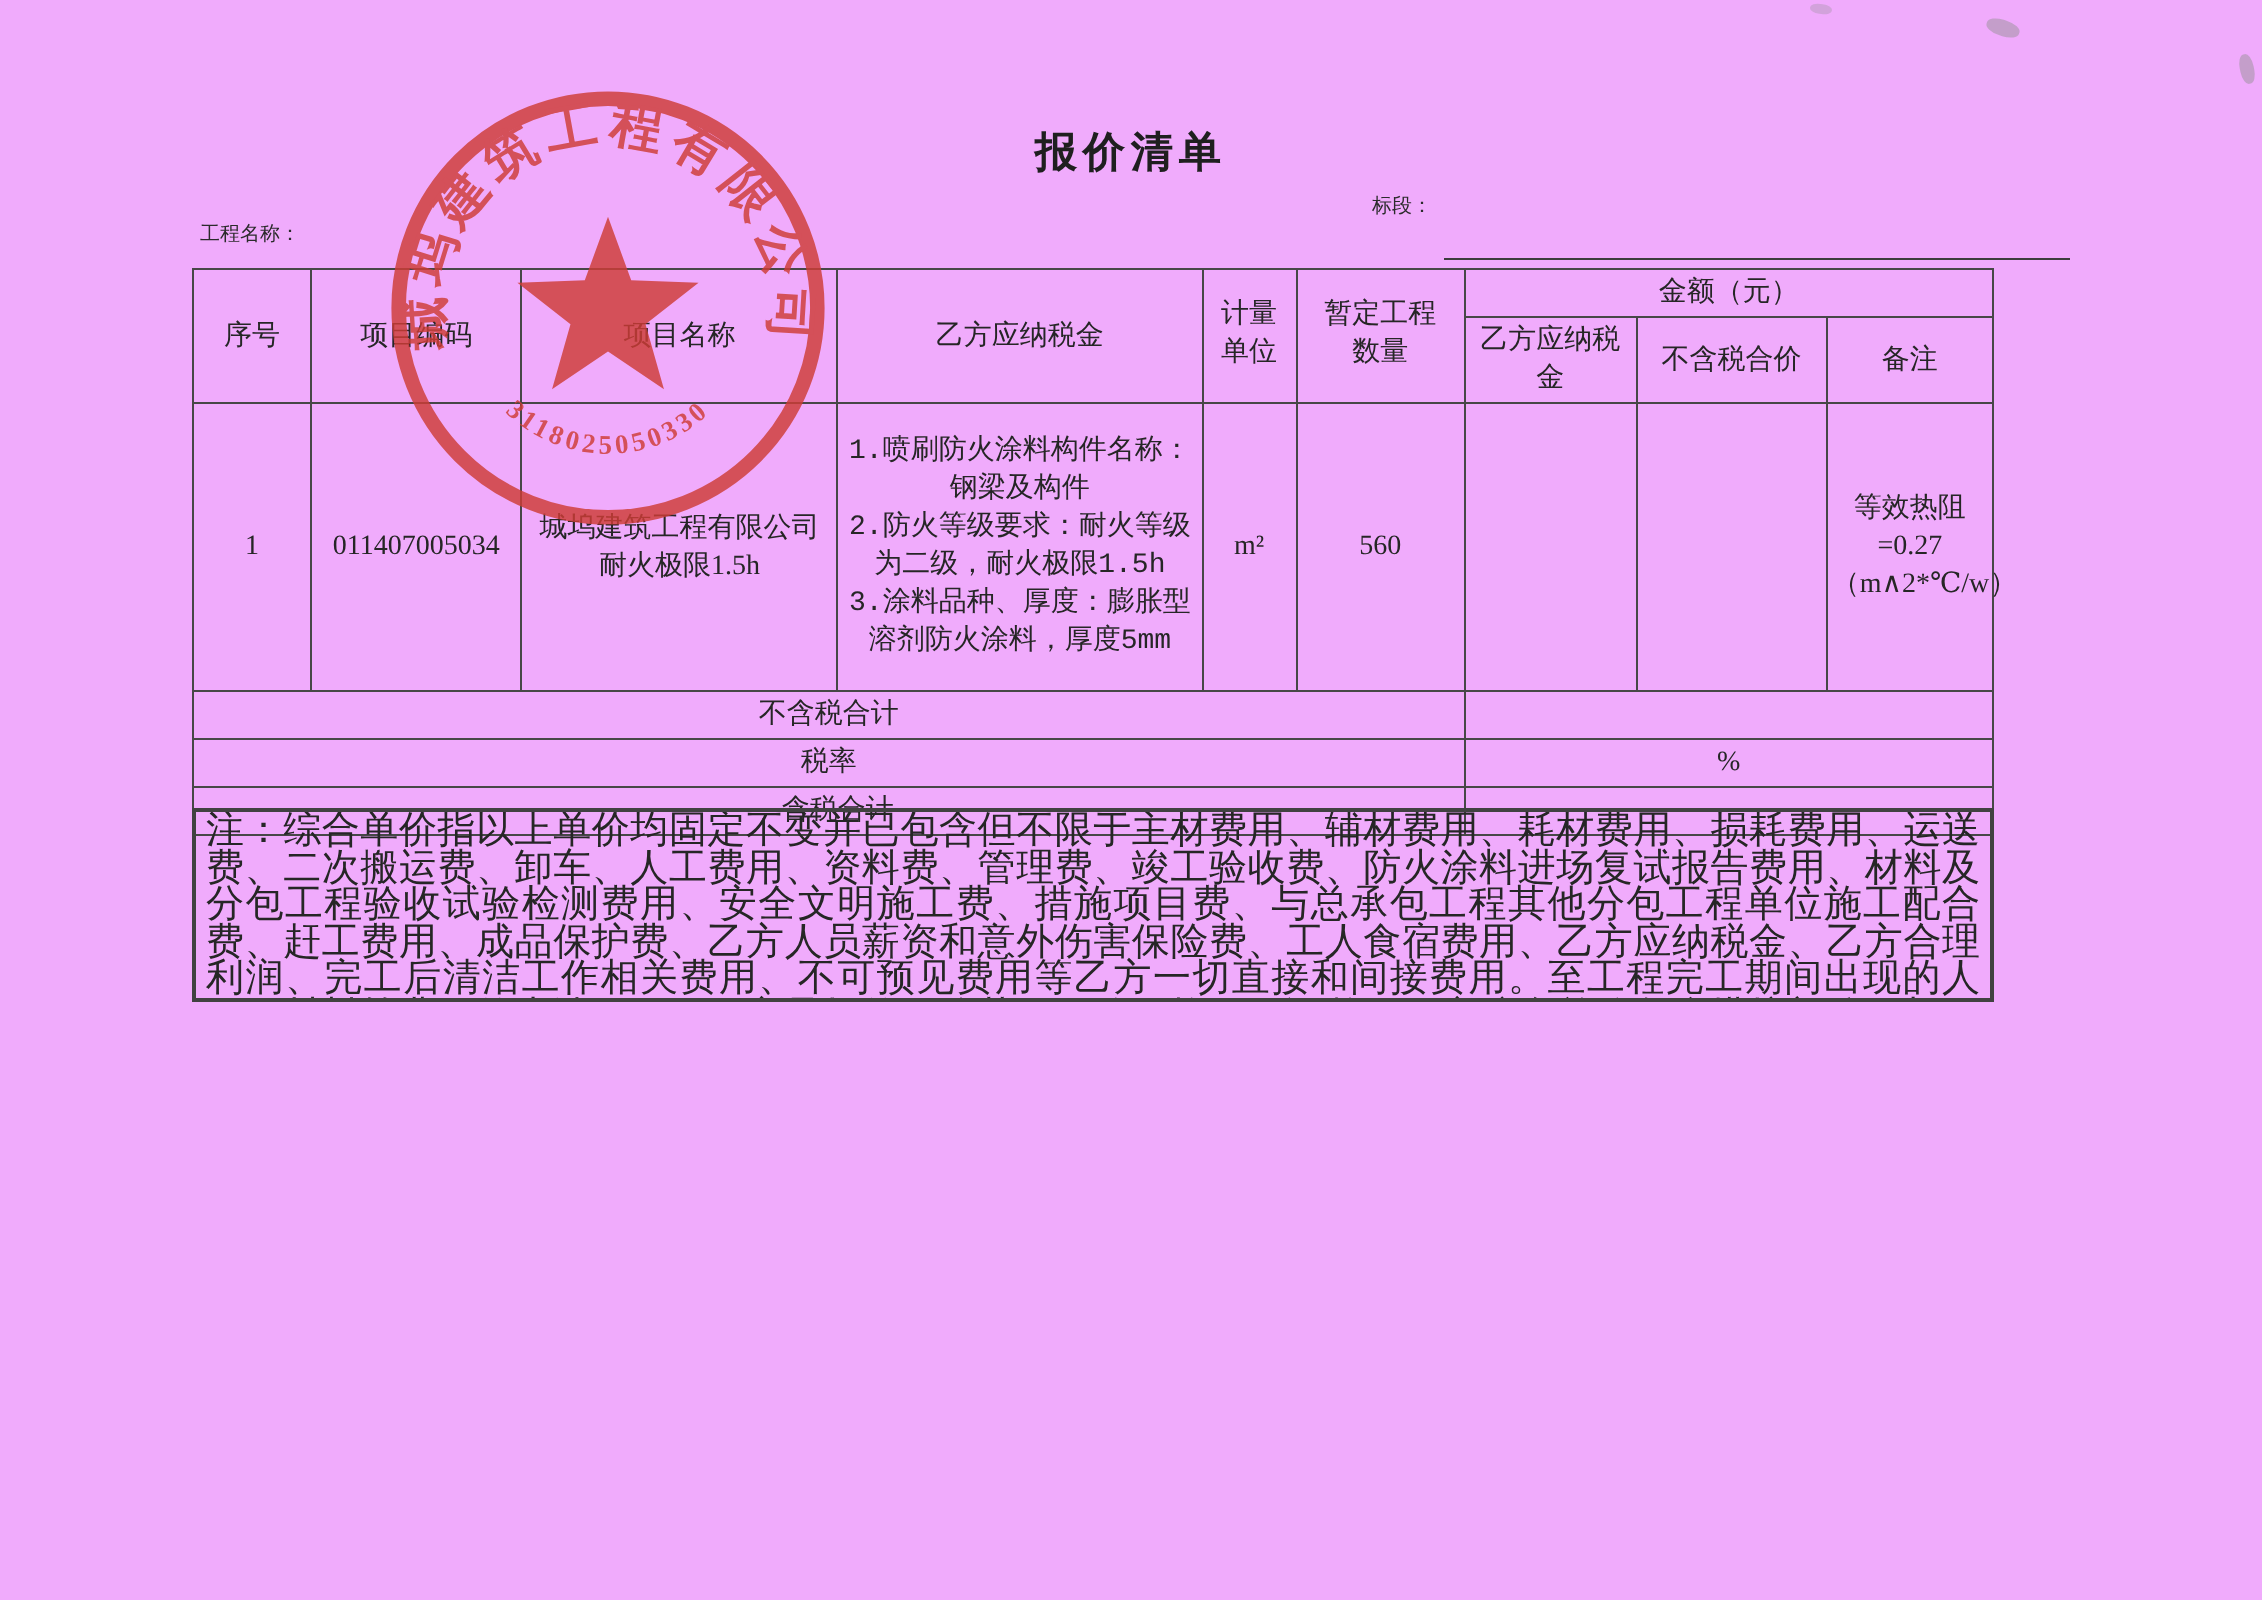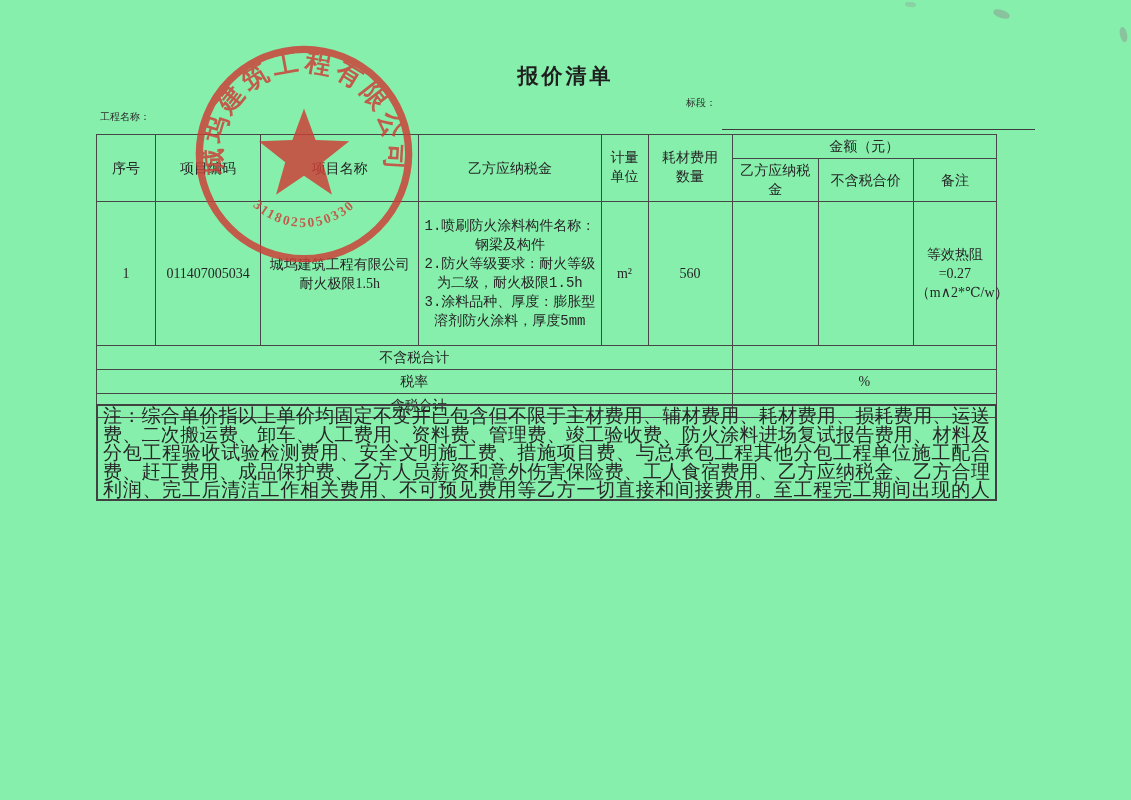--- a/index.html
+++ b/index.html
@@ -1,20 +1,20 @@
 <!DOCTYPE html>
 <html><head>
 <meta charset="utf-8">
 <style>
   * { margin:0; padding:0; box-sizing:border-box; }
   html,body { background:#e8e8e8; }
   .page {
     position:relative;
     width:1131px; height:800px;
-    background:#86efac;
+    background:#f0abfc;
     overflow:hidden;
     font-family:"Liberation Serif","DejaVu Serif",serif;
     color:#262626;
   }
   .title {
     position:absolute; top:62px; left:0; width:1131px;
     text-align:center;
     font-size:21px; font-weight:bold; letter-spacing:3px;
     color:#1f1f1f;
   }
@@ -119,21 +119,21 @@
         <col style="width:83px">
     </colgroup>
     <tbody>
         <tr>
       <th rowspan="2">序号</th>
       <th rowspan="2">项目编码</th>
       <th rowspan="2">项目名称</th>
       <th rowspan="2">乙方应纳税金</th>
       <th rowspan="2" class="pre">计量
 单位</th>
-      <th rowspan="2" class="pre">耗材费用
+      <th rowspan="2" class="pre">暂定工程
 数量</th>
       <th colspan="3" class="hdr-amount">金额（元）</th>
     </tr>
     <tr class="hdr-sub">
       <th style="padding:2px 1px">乙方应纳税金</th>
       <th>不含税合价</th>
       <th>备注</th>
     </tr>
     <tr class="row-data">
       <td>1</td>

